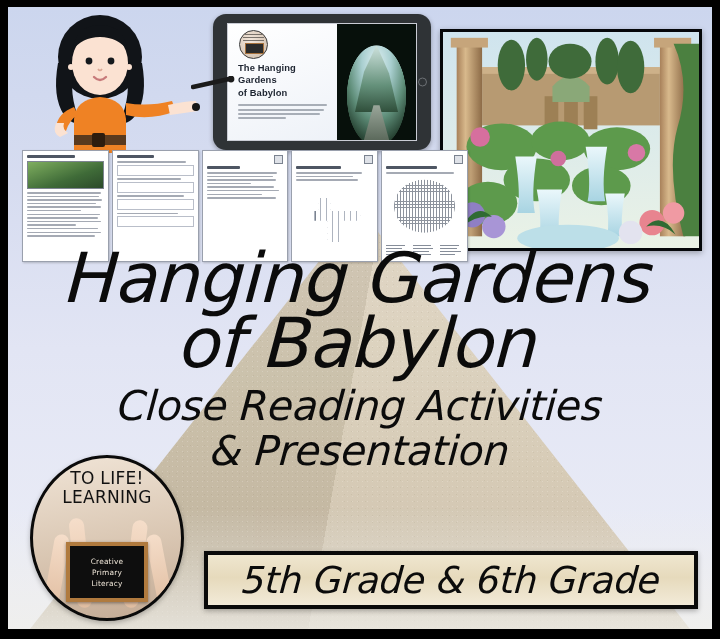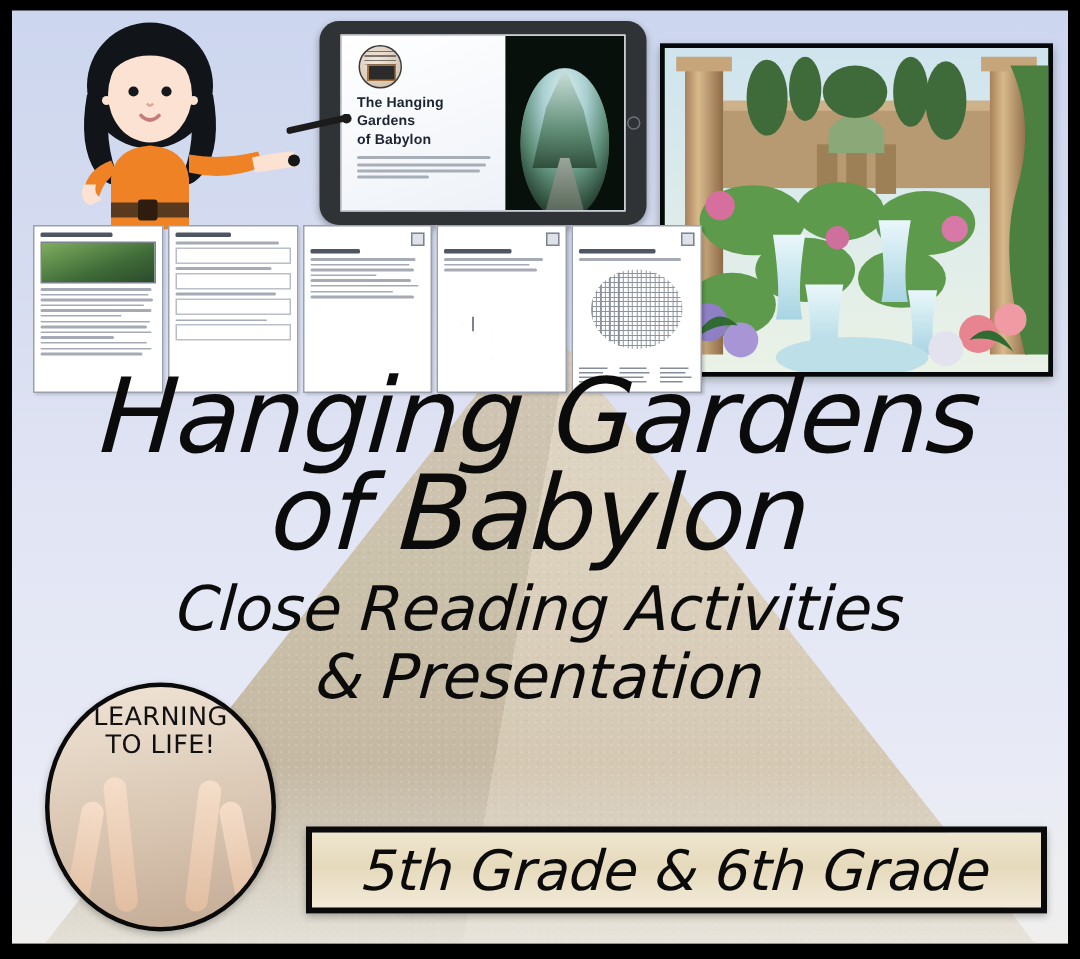--- a/index.html
+++ b/index.html
@@ -376,19 +376,24 @@
     </div>
 
     <div class="badge">
       <div class="hands">
         <i style="left:16px;transform:rotate(10deg)"></i>
         <i style="left:40px;height:90px;transform:rotate(-6deg)"></i>
         <i style="right:38px;height:88px;transform:rotate(7deg)"></i>
         <i style="right:14px;transform:rotate(-11deg)"></i>
       </div>
       <div class="badge-txt">
+        <div>TO LIFE!</div>
         <div>LEARNING</div>
-        <div>TO LIFE!</div>
+      </div>
+      <div class="chalk">
+        <span>Creative</span>
+        <span>Primary</span>
+        <span>Literacy</span>
       </div>
     </div>
 
   </div>
 </div>
 
 </body></html>

